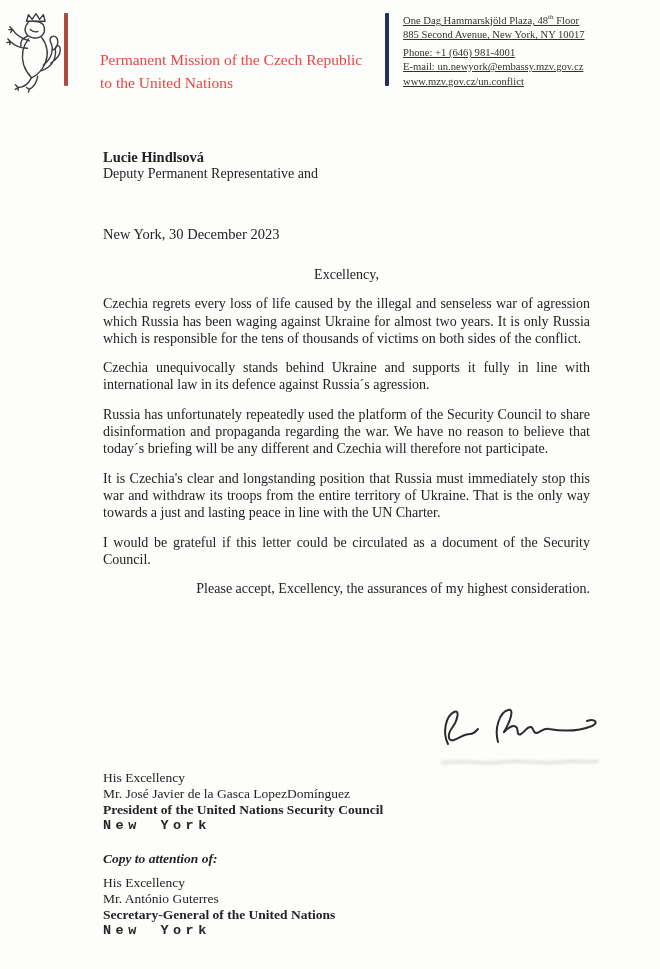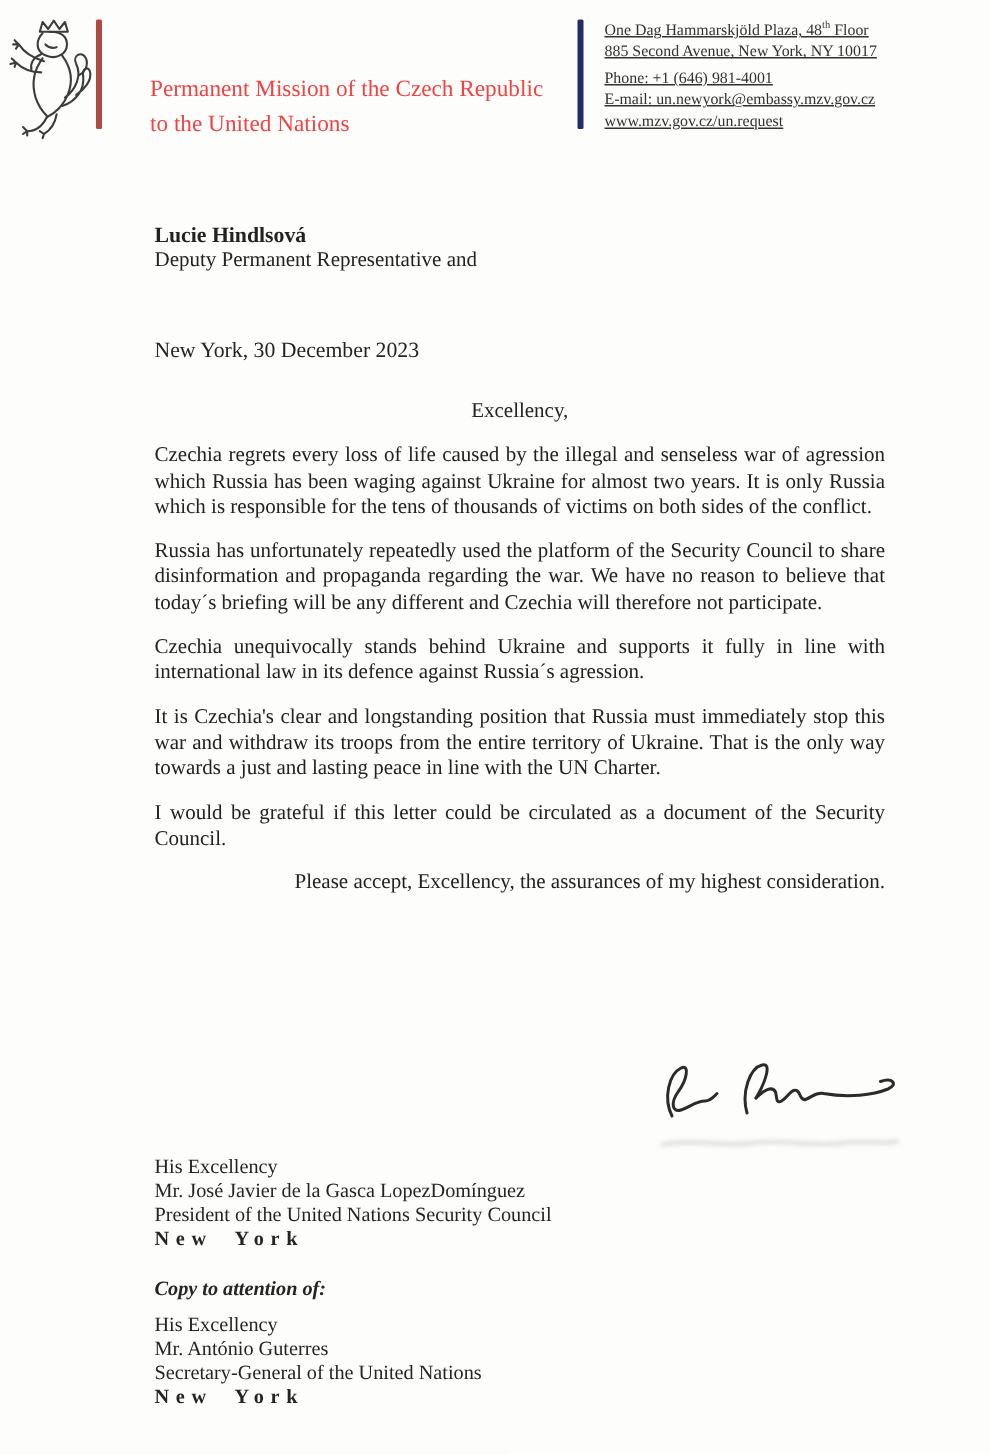--- a/index.html
+++ b/index.html
@@ -50,22 +50,22 @@
   
   .signature{position:absolute;left:420px;top:698px;width:195px;height:62px;}
   .sig-ghost{position:absolute;left:440px;top:756px;width:160px;height:12px;filter:blur(1.5px);opacity:.55;}
   
   .recipient{position:absolute;left:103px;top:770px;font-size:13.5px;line-height:16px;color:#242424;}
   .copy-heading{
     position:absolute;left:103px;top:851px;
     font-size:13.5px;font-style:italic;font-weight:bold;color:#242424;
   }
   .copy-block{position:absolute;left:103px;top:875px;font-size:13.5px;line-height:16px;color:#242424;}
-  .strong-line{font-weight:normal;}
-  .spaced-city{font-weight:bold;letter-spacing:4.5px;word-spacing:7px;}
+  .strong-line{font-weight:bold;}
+  .spaced-city{font-weight:bold;letter-spacing:4.5px;word-spacing:7px;font-family:Liberation Mono, monospace;}
   svg .ln{fill:none;stroke:#3c3c3c;stroke-width:1.5;stroke-linecap:round;stroke-linejoin:round;}
   svg .sig{fill:none;stroke:#2b2b2b;stroke-width:2;stroke-linecap:round;stroke-linejoin:round;}
 </style>
 </head>
 <body>
 
 <div class="page">
 
   <div>
     <svg class="emblem" viewBox="0 0 60 88" aria-hidden="true">
@@ -91,36 +91,36 @@
     </div>
 
     <div class="bar bar-blue"></div>
 
     <div class="addr">
       <div><span>One Dag Hammarskjöld Plaza, 48</span><sup>th</sup><span> Floor</span></div>
       <div>885 Second Avenue, New York, NY 10017</div>
       <div class="gap"></div>
       <div>Phone: +1 (646) 981-4001</div>
       <div>E-mail: un.newyork@embassy.mzv.gov.cz</div>
-      <div>www.mzv.gov.cz/un.request</div>
+      <div>www.mzv.gov.cz/un.conflict</div>
     </div>
   </div>
 
   <div class="sender">
     <div class="name">Lucie Hindlsová</div>
     <div>Deputy Permanent Representative and</div>
   </div>
 
   <div class="dateline">New York, 30 December 2023</div>
 
   <div class="body-text">
     <p class="salutation">Excellency,</p>
     <p>Czechia regrets every loss of life caused by the illegal and senseless war of agression which Russia has been waging against Ukraine for almost two years. It is only Russia which is responsible for the tens of thousands of victims on both sides of the conflict.</p>
+    <p>Czechia unequivocally stands behind Ukraine and supports it fully in line with international law in its defence against Russia´s agression.</p>
     <p>Russia has unfortunately repeatedly used the platform of the Security Council to share disinformation and propaganda regarding the war. We have no reason to believe that today´s briefing will be any different and Czechia will therefore not participate.</p>
-    <p>Czechia unequivocally stands behind Ukraine and supports it fully in line with international law in its defence against Russia´s agression.</p>
     <p>It is Czechia's clear and longstanding position that Russia must immediately stop this war and withdraw its troops from the entire territory of Ukraine. That is the only way towards a just and lasting peace in line with the UN Charter.</p>
     <p>I would be grateful if this letter could be circulated as a document of the Security Council.</p>
     <p class="closing">Please accept, Excellency, the assurances of my highest consideration.</p>
   </div>
 
   <svg class="signature" viewBox="0 0 195 62" aria-hidden="true">
     <path class="sig" d="M28 46 C22 34 26 18 34 14 C40 11 38 22 32 30 C27 37 28 44 34 42 C40 40 44 36 50 36 C54 36 56 33 58 31"></path>
     <path class="sig" d="M78 44 C74 30 80 14 88 12 C95 10 90 24 84 34"></path>
     <path class="sig" d="M84 34 C90 28 95 26 97 30 C98 33 97 38 101 36 C106 33 107 28 111 29 C114 30 113 36 117 35 C122 33 124 30 129 31 C146 34 162 32 172 28 C179 25 175 20 167 23"></path>
   </svg>

